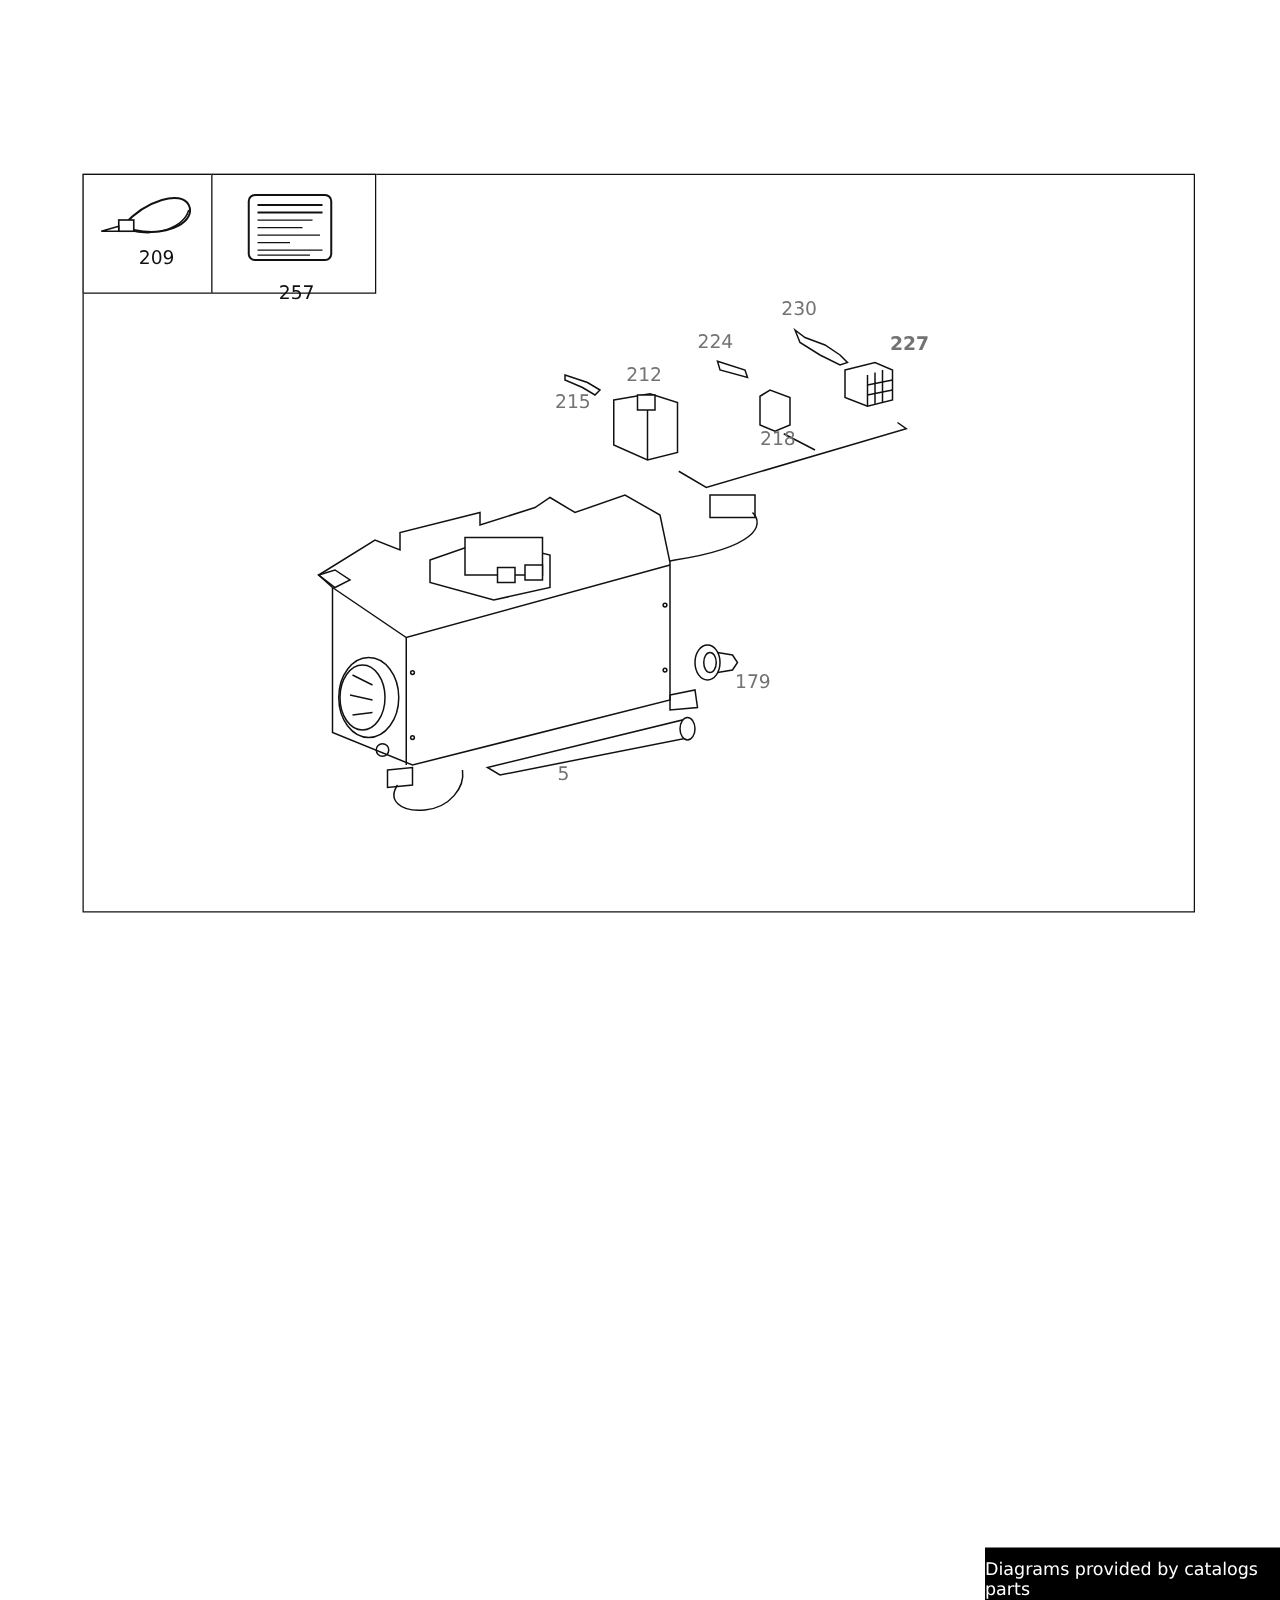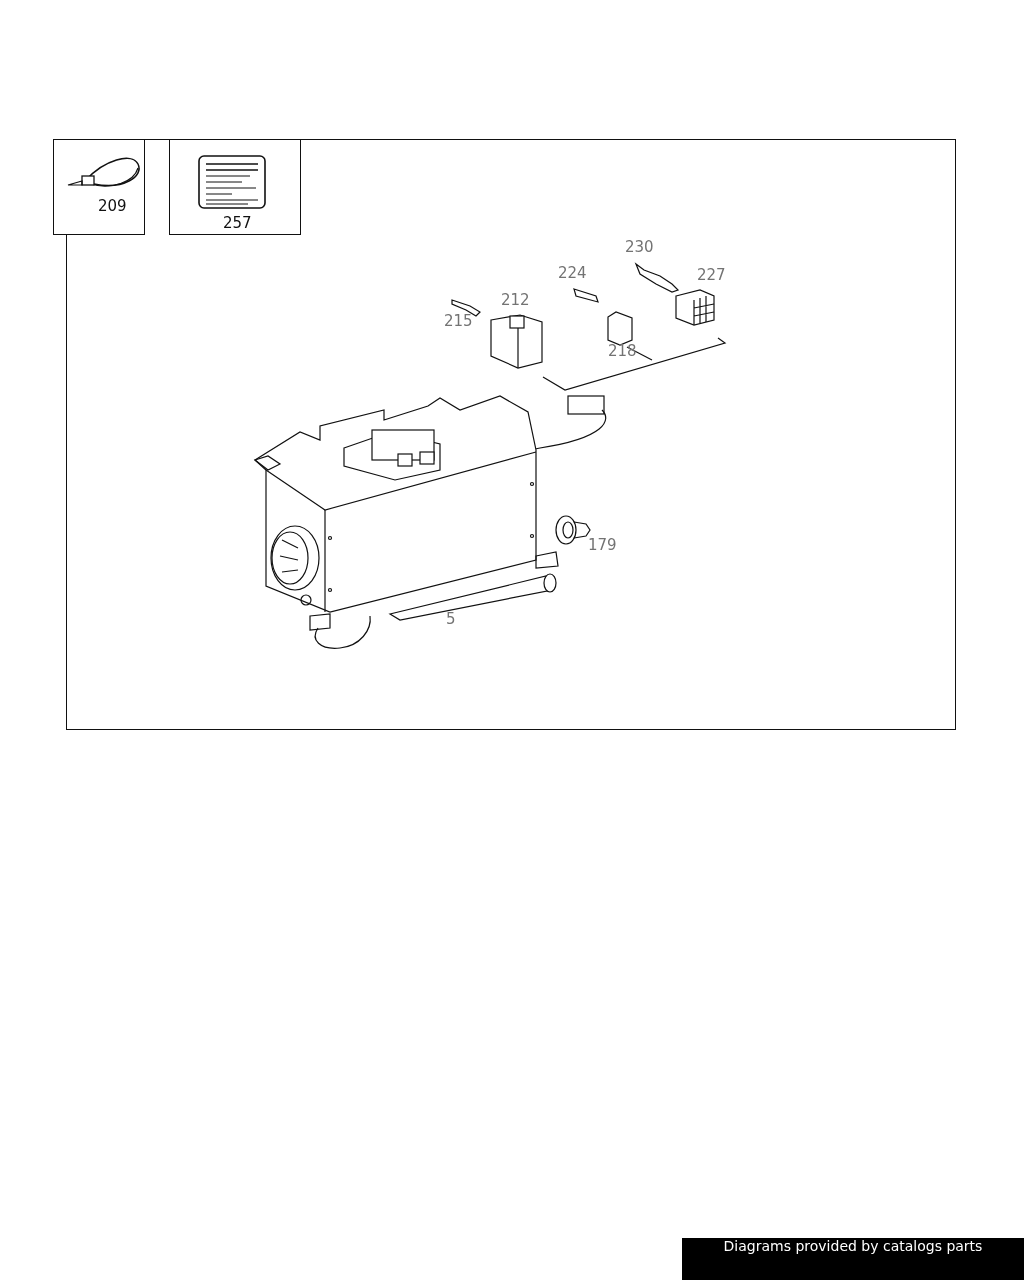--- a/index.html
+++ b/index.html
@@ -2,28 +2,28 @@
 <html><head>
 <meta charset="utf-8">
 <style>
   html, body { margin:0; padding:0; background:#ffffff; }
   body { width:1024px; height:1280px; position:relative; overflow:hidden; font-family:"DejaVu Sans", sans-serif; }
   .frame { position:absolute; left:66px; top:139px; width:890px; height:591px; border:1.5px solid #111; box-sizing:border-box; }
   .legend-box { position:absolute; top:139px; height:96px; border:1px solid #111; box-sizing:border-box; background:#fff; }
   .legend-box .num { position:absolute; font-size:15px; color:#111; }
   .label { position:absolute; font-size:15px; color:#737373; line-height:1; }
   svg.drawing { position:absolute; left:0; top:0; }
-  .footer { position:absolute; right:0; bottom:0; width:342px; height:42px; background:#000; color:#fff; font-size:14px; display:flex; align-items:flex-start; justify-content:center; }
+  .footer { position:absolute; right:0; bottom:0; width:236px; height:42px; background:#000; color:#fff; font-size:14px; display:flex; align-items:flex-end; justify-content:center; }
 </style>
 </head>
 <body>
 
 <div class="frame"></div>
 
-<div class="legend-box" style="left:53px;width:92px;">
+<div class="legend-box" style="left:66px;width:104px;">
   <svg width="104" height="96">
     <path d="M32 40 C50 20,78 12,84 24 C90 36,70 50,40 44" fill="none" stroke="#111" stroke-width="1.5"></path>
     <path d="M36 44 C58 50,80 42,84 28" fill="none" stroke="#111" stroke-width="1.2"></path>
     <rect x="28" y="36" width="12" height="9" fill="#fff" stroke="#111" stroke-width="1.3"></rect>
     <path d="M14 45 L28 41 L28 45 Z" fill="none" stroke="#111" stroke-width="1.2"></path>
   </svg>
   <span class="num" style="left:44px;top:57px;">209</span>
 </div>
 
 <div class="legend-box" style="left:169px;width:132px;">
@@ -31,21 +31,21 @@
     <rect x="29" y="16" width="66" height="52" rx="5" fill="#fff" stroke="#111" stroke-width="1.6"></rect>
     <line x1="36" y1="24" x2="88" y2="24" stroke="#111" stroke-width="1.6"></line>
     <line x1="36" y1="30" x2="88" y2="30" stroke="#111" stroke-width="1.6"></line>
     <line x1="36" y1="36" x2="80" y2="36" stroke="#111" stroke-width="1"></line>
     <line x1="36" y1="42" x2="72" y2="42" stroke="#111" stroke-width="1"></line>
     <line x1="36" y1="48" x2="86" y2="48" stroke="#111" stroke-width="1"></line>
     <line x1="36" y1="54" x2="62" y2="54" stroke="#111" stroke-width="1"></line>
     <line x1="36" y1="60" x2="88" y2="60" stroke="#111" stroke-width="1"></line>
     <line x1="36" y1="64" x2="78" y2="64" stroke="#111" stroke-width="1"></line>
   </svg>
-  <span class="num" style="left:53px;top:74px;">257</span>
+  <span class="num" style="left:53px;top:85px;">257</span>
 </div>
 
 <svg class="drawing" width="1024" height="1280">
   <g fill="none" stroke="#111" stroke-width="1.2">
 
     <path d="M543 377 L565 390 L725 343 L718 338"></path>
     <line x1="627" y1="347" x2="652" y2="360"></line>
 
     <rect x="568" y="396" width="36" height="18" fill="#fff"></rect>
     <path d="M602 410 C612 420,605 438,540 448 L430 470"></path>
@@ -95,21 +95,21 @@
     <path d="M318 628 C310 640,320 650,340 648 C360 646,372 630,370 616"></path>
 
     <ellipse cx="566" cy="530" rx="10" ry="14" fill="#fff"></ellipse>
     <ellipse cx="568" cy="530" rx="5" ry="8"></ellipse>
     <path d="M574 522 L586 524 L590 530 L586 536 L574 538"></path>
   </g>
 </svg>
 
 <span class="label" style="left:625px;top:240px;">230</span>
 <span class="label" style="left:558px;top:266px;">224</span>
-<span class="label" style="left:697px;top:268px;">227</span>
+<span class="label" style="left:712px;top:268px;font-weight:bold;">227</span>
 <span class="label" style="left:501px;top:293px;">212</span>
 <span class="label" style="left:427px;top:314px;margin-left:17px;">215</span>
 <span class="label" style="left:608px;top:344px;">218</span>
 <span class="label" style="left:588px;top:538px;">179</span>
 <span class="label" style="left:446px;top:612px;">5</span>
 
 <div class="footer">
   <span>Diagrams provided by catalogs parts</span>
 </div>
 

